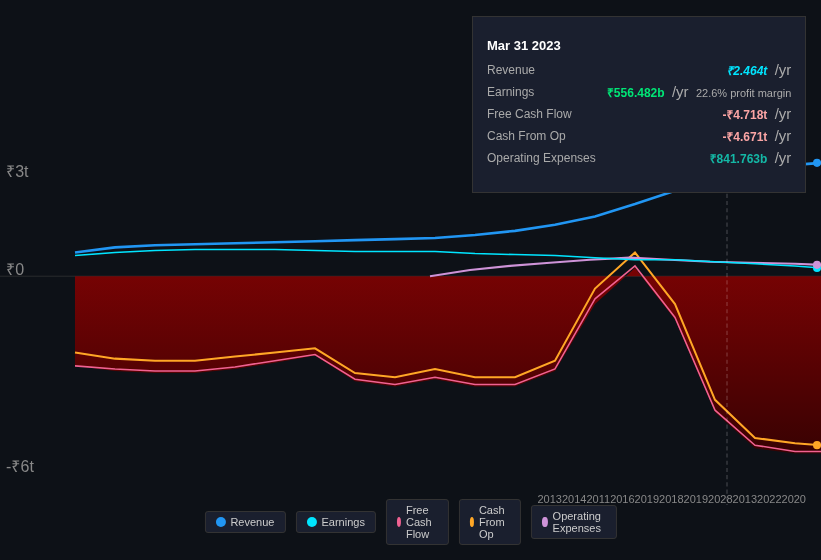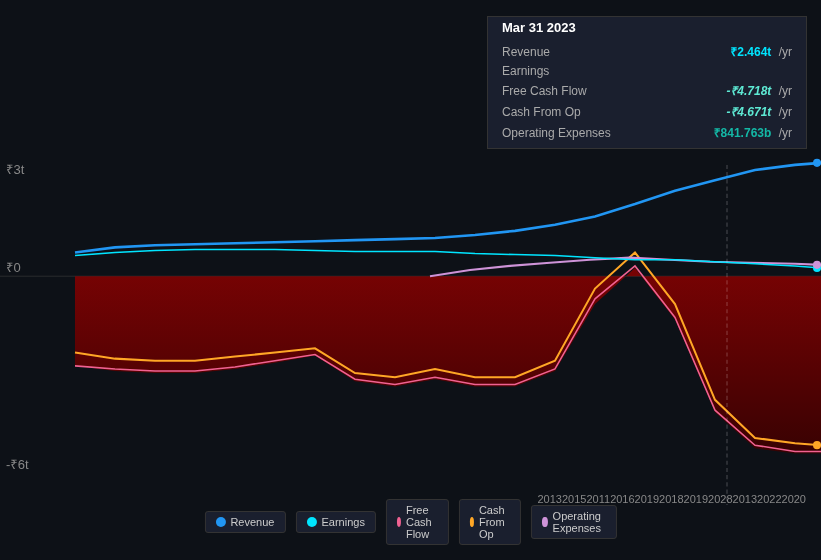--- a/index.html
+++ b/index.html
@@ -17,24 +17,24 @@
       width: 821px;
       height: 560px;
       position: relative;
       background: #0d1117;
     }
 
     
     .tooltip {
       position: absolute;
       top: 16px;
-      left: 487px;
+      left: 472px;
       background: #1a1f2e;
       border: 1px solid #333;
-      padding: 3px 14px;
+      padding: 21px 14px;
       min-width: 320px;
       z-index: 10;
     }
     .tooltip-title {
       font-size: 13px;
       font-weight: bold;
       color: #fff;
       margin-bottom: 8px;
     }
     .tooltip-row {
@@ -45,39 +45,39 @@
       font-size: 12px;
     }
     .tooltip-label {
       color: #aaa;
       min-width: 120px;
     }
     .tooltip-value {
       color: #00bcd4;
       font-weight: bold;
     }
-    .tooltip-value.cyan { color: #00e5ff; }
+    .tooltip-value.cyan { color: #00e5ff; font-style: italic; }
     .tooltip-value.green { color: #00e676; }
-    .tooltip-value.red { color: #5eead4; font-style: italic; }
+    .tooltip-value.red { color: #fca5a5; }
     .tooltip-value.purple { color: #14b8a6; }
     .tooltip-unit {
       color: #aaa;
-      font-size: 12px;
+      font-size: 15px;
       margin-left: 4px;
     }
     .profit-margin {
       color: #aaa;
       font-size: 11px;
       margin-left: 4px;
     }
 
     
     .y-label {
       position: absolute;
-      font-size: 13px;
+      font-size: 16px;
       color: #888;
     }
     .x-label {
       font-size: 11px;
       color: #888;
     }
 
     
     .legend {
       position: absolute;
@@ -162,21 +162,21 @@
       <line x1="727" y1="160" x2="727" y2="490" stroke="rgba(255,255,255,0.25)" stroke-width="1" stroke-dasharray="4,3"></line>
     </svg>
   </div>
 
   <span class="y-label" style="top:160px; left:6px;">₹3t</span>
   <span class="y-label" style="top:258px; left:6px;">₹0</span>
   <span class="y-label" style="top:455px; left:6px;">-₹6t</span>
 
   <div style="position:absolute; bottom:55px; left:35px; right:15px; display:flex; justify-content:flex-end;">
     <span class="x-label">2013</span>
-    <span class="x-label">2015</span>
+    <span class="x-label">2014</span>
     <span class="x-label">2011</span>
     <span class="x-label">2016</span>
     <span class="x-label">2019</span>
     <span class="x-label">2018</span>
     <span class="x-label">2019</span>
     <span class="x-label">2028</span>
     <span class="x-label">2013</span>
     <span class="x-label">2022</span>
     <span class="x-label">2020</span>
   </div>
@@ -185,20 +185,25 @@
     <div class="tooltip-title">Mar 31 2023</div>
     <div class="tooltip-row">
       <span class="tooltip-label">Revenue</span>
       <span>
         <span class="tooltip-value cyan">₹2.464t</span>
         <span class="tooltip-unit">/yr</span>
       </span>
     </div>
     <div class="tooltip-row">
       <span class="tooltip-label">Earnings</span>
+      <span>
+        <span class="tooltip-value green">₹556.482b</span>
+        <span class="tooltip-unit">/yr</span>
+        <span class="profit-margin">22.6% profit margin</span>
+      </span>
     </div>
     <div class="tooltip-row">
       <span class="tooltip-label">Free Cash Flow</span>
       <span>
         <span class="tooltip-value red">-₹4.718t</span>
         <span class="tooltip-unit">/yr</span>
       </span>
     </div>
     <div class="tooltip-row">
       <span class="tooltip-label">Cash From Op</span>

